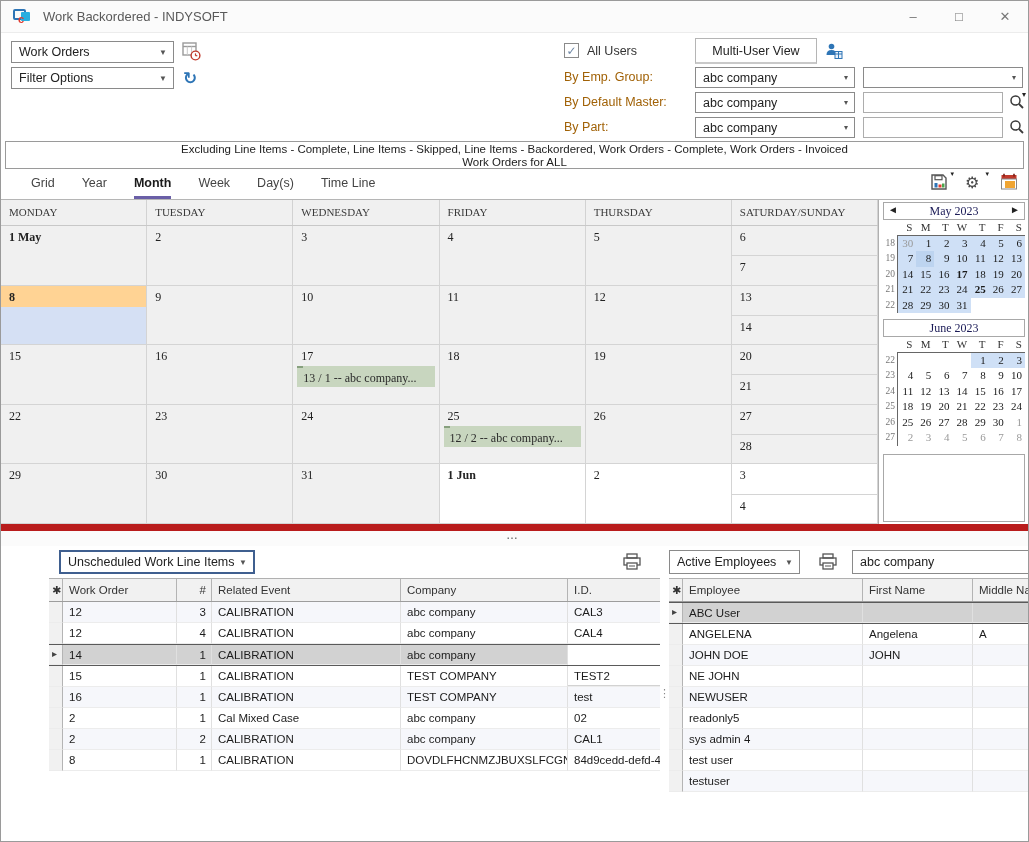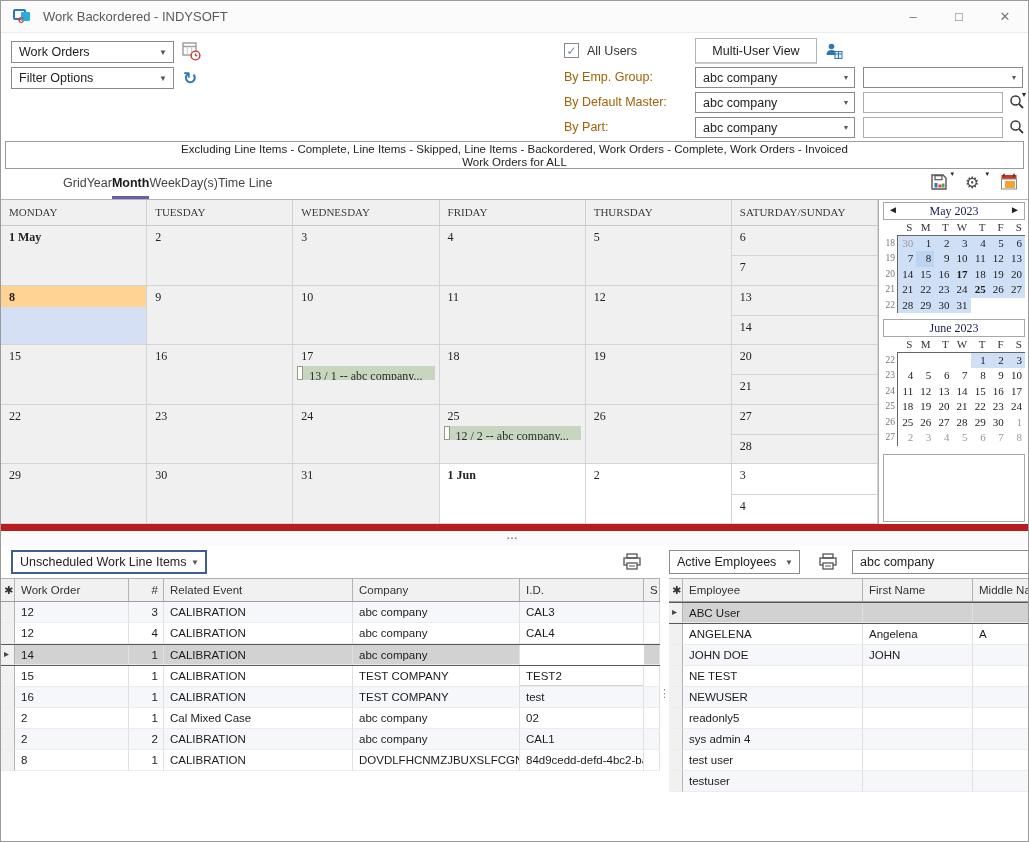--- a/index.html
+++ b/index.html
@@ -35,21 +35,21 @@
   .search-ico { position:absolute; width:16px; height:16px; }
   .search-ico svg { display:block; }
   .mini-caret { position:absolute; font-size:8px; color:#222; }
 
   
   .banner-wrap { height:30px; flex:0 0 30px; padding:0 4px; background:#fff; }
   .banner { height:28px; border:1px solid #9a9a9a; text-align:center; font-size:11.5px; color:#222; padding-top:1px; line-height:13px; }
 
   
   .tabsrow { height:28px; flex:0 0 28px; display:flex; align-items:flex-end; position:relative; background:#fff; }
-  .tabs { display:flex; padding-left:14px;margin-left:48px; }
+  .tabs { display:flex; gap:27px; padding-left:30px; }
   .tab { font-size:12.5px; color:#444; padding-bottom:6px; border-bottom:3px solid transparent; }
   .tab.active { font-weight:bold; color:#1a1a1a; border-bottom-color:#6a5fa7; }
   .tab-icons { position:absolute; right:8px; top:2px; display:flex; gap:15px; align-items:center; }
   .ticon { position:relative; width:20px; height:20px; }
   .ticon .caret-tr { position:absolute; right:-4px; top:-3px; font-size:7px; color:#222; }
   .gear-glyph { font-size:16px; color:#4a4a4a; line-height:20px; }
 
   
   .calregion { height:332px; flex:0 0 332px; display:flex; border-top:1px solid #b5b5b5; border-bottom:7px solid #b91c1c;font-family:Liberation Serif, serif; }
   .calmain { width:878px; flex:0 0 878px; display:flex; flex-direction:column; border-right:1px solid #b0b0b0; }
@@ -57,21 +57,21 @@
   .cal-h { flex:1; font-size:11px; color:#3a3a3a; padding:6px 0 0 8px; border-right:1px solid #d2d2d2; overflow:hidden; white-space:nowrap; }
   .calweeks { flex:1; display:flex; flex-direction:column; }
   .cal-week { flex:1; display:flex; }
   .cal-cell { flex:1; background:#f0f0f0; border-right:1px solid #d4d4d4; border-bottom:1px solid #d4d4d4; position:relative; overflow:hidden; }
   .cal-cell.june { background:#fff; }
   .cal-num { font-size:12px; color:#222; padding:4px 0 0 8px; }
   .cal-num.bold { font-weight:bold; }
   .today-band { height:21px; background:#ffd394; }
   .today-band .cal-num { font-weight:bold; padding-top:4px; }
   .today-body { position:absolute; left:0; right:0; top:21px; bottom:0; background:#d5e0f4; }
-  .evt { margin:2px 4px 12px 4px; background:#c8d6bf; display:flex; align-items:stretch; height:14px; }
+  .evt { margin:2px 4px 12px 4px; background:#c8d6bf; display:flex; align-items:stretch; height:21px;flex-direction:column; }
   .evt-bar { width:6px; background:#fff; border:1px solid #87a07e; }
   .evt-label { padding:3px 4px 0 6px; font-size:12px; color:#2b2b2b; white-space:nowrap; overflow:hidden; }
   .wk-half { height:50%; position:relative; }
   .wk-half + .wk-half { border-top:1px solid #d4d4d4; }
 
   
   .minipanel { flex:1; background:#fff; display:flex; flex-direction:column; padding:2px 3px 2px 4px; }
   .mini-cal { margin-bottom:6px; }
   .mini-title { position:relative; border:1px solid #a8a8a8; height:18px; text-align:center; font-size:12px; color:#1a1a56; padding-top:1px; background:#fff; }
   .mini-arrow { position:absolute; top:1px; font-size:10px; color:#222; }
@@ -90,21 +90,21 @@
   .mini-hdrow .mini-days { border-bottom:1px solid #666; }
   .mini-emptybox { flex:1; border:1px solid #a8a8a8; background:#fff; margin-top:2px; }
 
   
   .splitter { height:15px; flex:0 0 15px; background:#fbfbfb; position:relative; }
   .split-dots { position:absolute; left:505px; top:-3px; color:#555; font-size:12px; letter-spacing:1px; }
 
   
   .bottom { flex:1; display:flex; background:#fff; overflow:hidden; }
   .bpanel { display:flex; flex-direction:column; }
-  .bpanel.left { width:659px; flex:0 0 659px; }
+  .bpanel.left { width:659px; flex:0 0 659px;padding-left:48px; }
   .bpanel.right { flex:1; }
   .bp-controls { height:32px; flex:0 0 32px; display:flex; align-items:center; position:relative; }
   .sel-dd { background:#fff; border:1px solid #8a8a8a; height:24px; display:flex; align-items:center; padding-left:7px; font-size:12.5px; color:#222; }
   .sel-dd .caret { margin-left:auto; margin-right:6px; font-size:8px; color:#555; }
   .sel-dd.focused { border:2px solid #3f5f8f; }
   .bgrip { width:9px; flex:0 0 9px; display:flex; align-items:center; justify-content:center; color:#888; font-size:11px; }
   .dtable { flex:1; border-top:1px solid #b0b0b0; overflow:hidden; }
   .trow { display:flex; height:21px; }
   .trow.header { height:23px; background:#f1f1f1; border-bottom:1px solid #9d9d9d; }
   .tcell { font-size:11.5px; color:#1c1c1c; padding:4px 0 0 6px; border-right:1px solid #e0e0e0; border-bottom:1px solid #ececec; white-space:nowrap; overflow:hidden; }
@@ -718,21 +718,21 @@
             <div class="tcell" style="flex: 1 1 0%;">A</div>
           </div>
           <div class="trow alt">
             <div class="tcell marker" style="flex: 0 0 14px;"></div>
             <div class="tcell" style="flex: 0 0 180px;">JOHN DOE</div>
             <div class="tcell" style="flex: 0 0 110px;">JOHN</div>
             <div class="tcell" style="flex: 1 1 0%;"></div>
           </div>
           <div class="trow">
             <div class="tcell marker" style="flex: 0 0 14px;"></div>
-            <div class="tcell" style="flex: 0 0 180px;">NE TEST</div>
+            <div class="tcell" style="flex: 0 0 180px;">NE JOHN</div>
             <div class="tcell" style="flex: 0 0 110px;"></div>
             <div class="tcell" style="flex: 1 1 0%;"></div>
           </div>
           <div class="trow alt">
             <div class="tcell marker" style="flex: 0 0 14px;"></div>
             <div class="tcell" style="flex: 0 0 180px;">NEWUSER</div>
             <div class="tcell" style="flex: 0 0 110px;"></div>
             <div class="tcell" style="flex: 1 1 0%;"></div>
           </div>
           <div class="trow">

